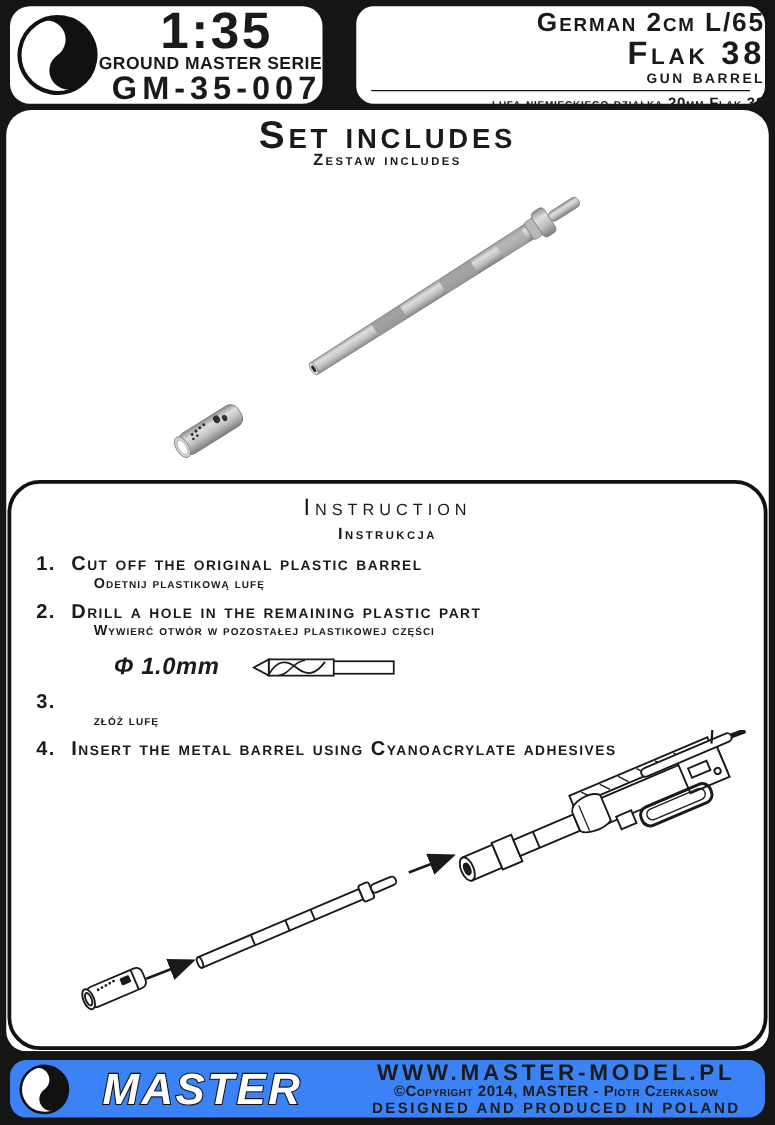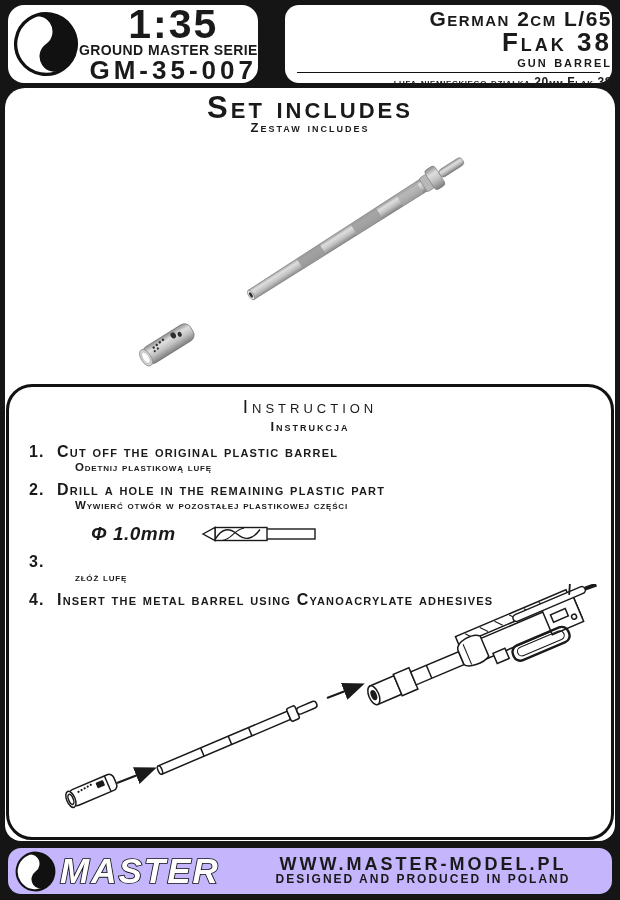--- a/index.html
+++ b/index.html
@@ -57,21 +57,21 @@
     font-size:11.5px; letter-spacing:0.8px; line-height:12px;
   }
   .drill-row { display:flex; align-items:flex-end; gap:24px; margin:3px 0 8px 62px; height:26px; }
   .drill-label { font-style:italic; font-weight:bold; font-size:19px; letter-spacing:0.5px; }
   .assembly { position:absolute; left:1px; bottom:3px; }
 
   
   .bottom-bar { position:absolute; left:0; top:841px; width:620px; height:59px; background:#151515; }
   .footer-box {
     position:absolute; left:8px; top:7px; width:604px; height:46px;
-    background:#c4b5fd; border-radius:13px; display:flex; align-items:center; overflow:hidden;
+    background:#3b82f6; border-radius:13px; display:flex; align-items:center; overflow:hidden;gap:22px;
   }
   .swirl-sm { width:41px; height:41px; margin-left:7px; flex:0 0 auto; }
   .master-logo { flex:0 0 auto; margin-left:2px; }
   .footer-text { flex:1; text-align:center; line-height:1; padding-right:6px; }
   .f-web  { font-size:18px; font-weight:bold; letter-spacing:3px; line-height:17px; white-space:nowrap; }
   .f-copy { font-variant:small-caps; font-weight:bold; font-size:12px; letter-spacing:0.4px; line-height:13px; white-space:nowrap; }
   .f-made { font-size:12px; font-weight:bold; letter-spacing:2px; line-height:13px; white-space:nowrap; }
 </style>
 </head>
 <body>
@@ -277,18 +277,19 @@
           <path d="M50,4 A46,46 0 0 1 50,96 A23,23 0 0 1 50,50 A23,23 0 0 0 50,4 Z" fill="#111"></path>
           <circle cx="50" cy="27" r="9" fill="#fff"></circle>
           <circle cx="50" cy="73" r="9" fill="#111"></circle>
         </g>
       </svg>
       <svg class="master-logo" width="182" height="42" viewBox="0 0 182 42">
         <text x="2" y="33" font-family="Liberation Sans, sans-serif" font-size="35" font-weight="bold" font-style="italic" letter-spacing="2" fill="#fff" stroke="#111" stroke-width="1.7" paint-order="stroke">MASTER</text>
       </svg>
       <div class="footer-text">
         <div class="f-web">WWW.MASTER-MODEL.PL</div>
+        <div class="f-copy">©Copyright 2014, MASTER - Piotr Czerkasow</div>
         <div class="f-made">DESIGNED AND PRODUCED IN POLAND</div>
       </div>
     </div>
   </footer>
 
 </div>
 
 </body></html>

